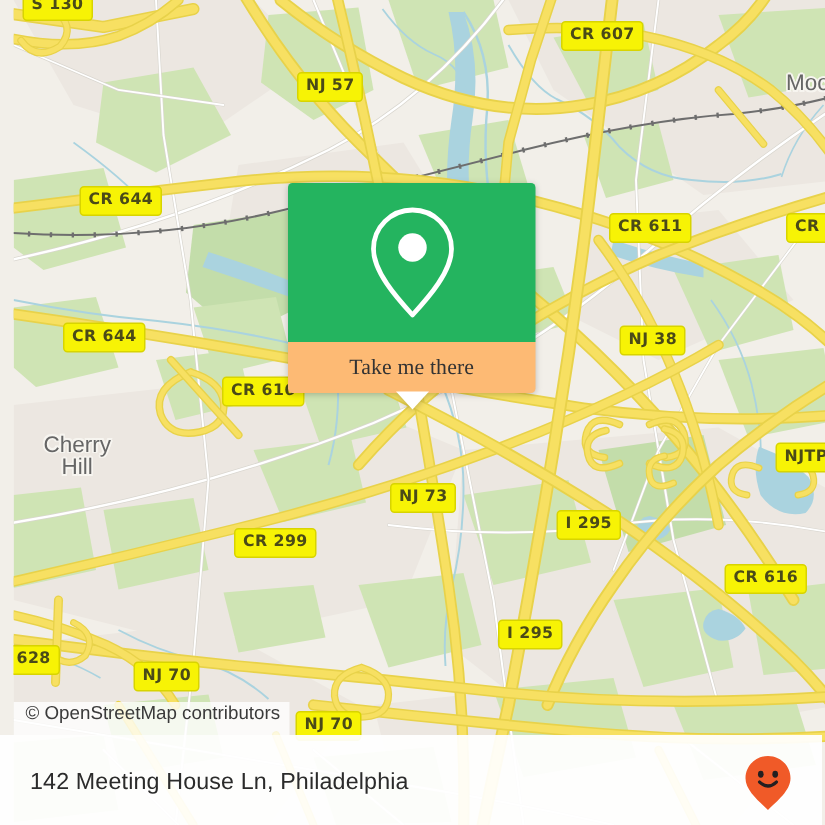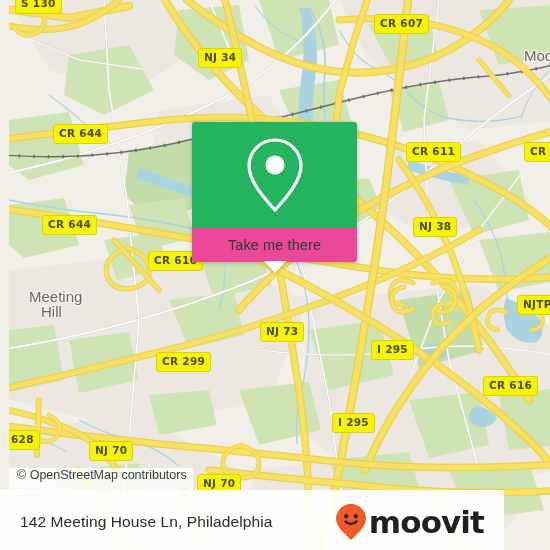--- a/index.html
+++ b/index.html
@@ -78,26 +78,27 @@
   #callout-head {
     height: 106px;
     background: #24b45f;
     border-radius: 3px 3px 0 0;
     display: flex;
     align-items: center;
     justify-content: center;
   }
   #callout-foot {
     height: 34px;
-    background: #ec4899;
+    background: #fdba74;
     border-radius: 0 0 3px 3px;
     display: flex;
     align-items: center;
     justify-content: center;
     position: relative;
+    font-family: Liberation Serif, serif;
   }
   #callout-foot-label {
     color: #333333;
     font-size: 14.5px;
     line-height: 16px;
     letter-spacing: 0.1px;
   }
   #callout-tail {
     position: absolute;
     left: 50%;
@@ -122,21 +123,21 @@
     font-size: 12.5px;
     line-height: 14px;
     white-space: nowrap;
   }
 
   
   #bottom-bar {
     position: absolute;
     left: 0;
     top: 490px;
-    width: 504px;
+    width: 548px;
     height: 60px;
     background: rgba(255,255,255,0.93);
     display: flex;
     align-items: center;
     justify-content: space-between;
     box-sizing: border-box;
     padding: 4px 12px 0 20px;
     gap: 10px;
   }
   #address-text {
@@ -376,42 +377,42 @@
         <path class="mroad" d="M70 470 L95 510 L120 550" stroke-width="3.8"></path>
         <path class="mroadc" d="M430 500 L455 550" stroke-width="5.6"></path>
         <path class="mroad" d="M430 500 L455 550" stroke-width="3.8"></path>
         <path class="mroadc" d="M175 490 L200 550" stroke-width="5.2"></path>
         <path class="mroad" d="M175 490 L200 550" stroke-width="3.4"></path>
       </g>
     </svg>
 
     <div>
       <div class="shield" style="left:6px;  top:-6px;">S 130</div>
-      <div class="shield" style="left:189px;top:48px;">NJ 34</div>
+      <div class="shield" style="left:189px;top:48px;">NJ 57</div>
       <div class="shield" style="left:365px;top:14px;">CR 607</div>
       <div class="shield" style="left:44px; top:124px;">CR 644</div>
       <div class="shield" style="left:397px;top:142px;text-align:right;">CR 611</div>
       <div class="shield" style="left:515px;top:142px;">CR 607</div>
       <div class="shield" style="left:404px;top:217px;">NJ 38</div>
       <div class="shield" style="left:33px; top:215px;">CR 644</div>
       <div class="shield" style="left:139px;top:251px;">CR 616</div>
       <div class="shield" style="left:508px;top:295px;">NJTP</div>
       <div class="shield" style="left:251px;top:322px;">NJ 73</div>
       <div class="shield" style="left:362px;top:340px;">I 295</div>
       <div class="shield" style="left:147px;top:352px;">CR 299</div>
       <div class="shield" style="left:474px;top:376px;">CR 616</div>
       <div class="shield" style="left:323px;top:413px;">I 295</div>
       <div class="shield" style="left:-4px; top:430px;">628</div>
       <div class="shield" style="left:80px; top:441px;">NJ 70</div>
       <div class="shield" style="left:188px;top:474px;">NJ 70</div>
     </div>
 
     <div>
       <div class="place-label" style="left:515px;top:47px;">Moore</div>
-      <div class="place-label" style="left:20px;top:288px;">Meeting</div>
+      <div class="place-label" style="left:20px;top:288px;">Cherry</div>
       <div class="place-label" style="left:32px;top:303px;">Hill</div>
     </div>
 
     <div id="attribution">
       <span>© OpenStreetMap contributors</span>
     </div>
   </div>
 
   <div id="callout">
     <div id="callout-head">
@@ -428,17 +429,16 @@
 
   <div id="bottom-bar">
     <div id="address-text">142 Meeting House Ln, Philadelphia</div>
     <div id="brand">
       <svg width="32" height="38" viewBox="0 0 32 38">
         <path d="M16 1 C7.7 1 1 7.6 1 15.8 C1 24 10 31 16 37 C22 31 31 24 31 15.8 C31 7.6 24.3 1 16 1 Z" fill="#f05a28"></path>
         <ellipse cx="11.2" cy="13.2" rx="1.9" ry="2.3" fill="#231f20"></ellipse>
         <ellipse cx="20.8" cy="13.2" rx="1.9" ry="2.3" fill="#231f20"></ellipse>
         <path d="M10.4 18.4 Q16 23.6 21.6 18.4" fill="none" stroke="#231f20" stroke-width="2.2" stroke-linecap="round"></path>
       </svg>
-      <span id="brand-wordmark">moovit</span>
     </div>
   </div>
 
 </div>
 
 </body></html>

